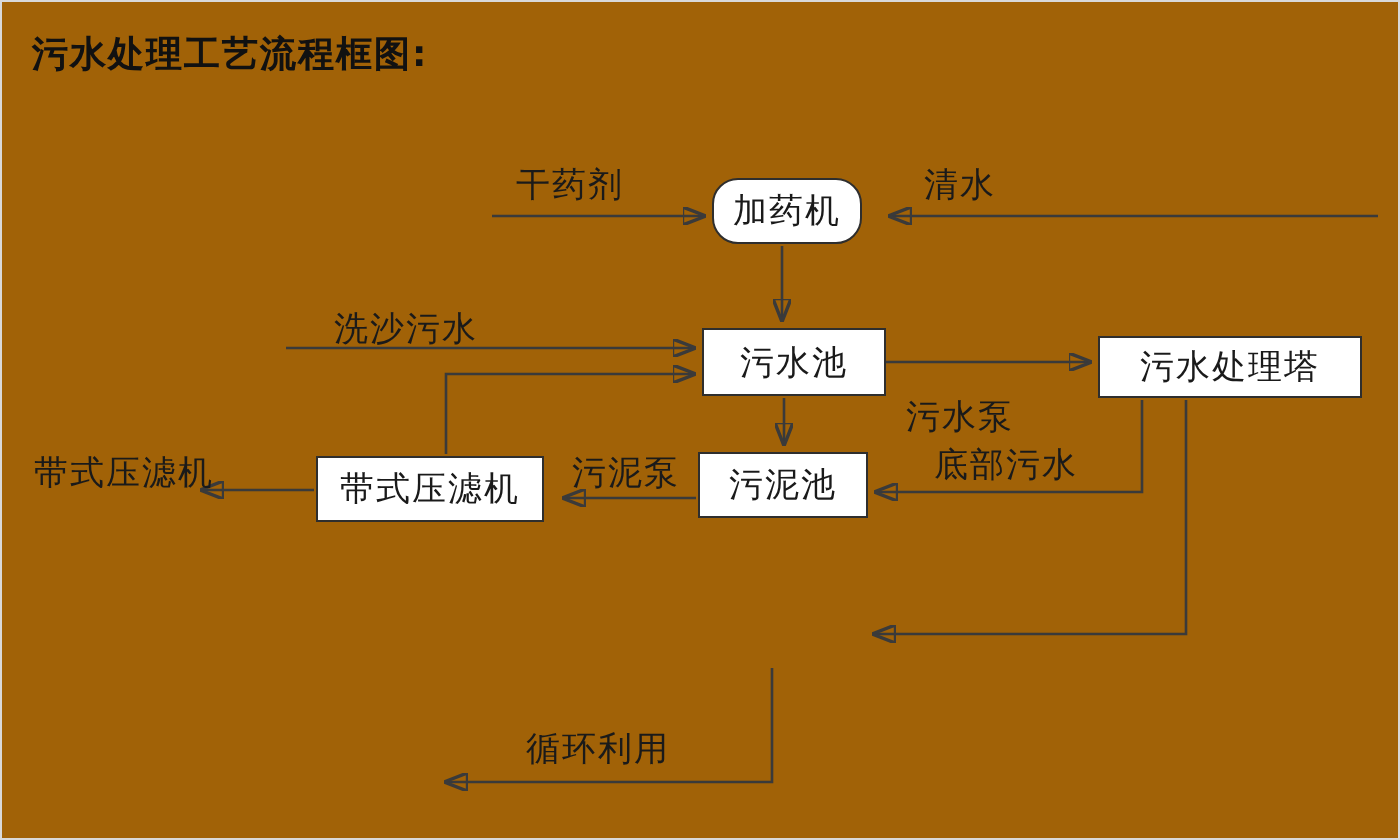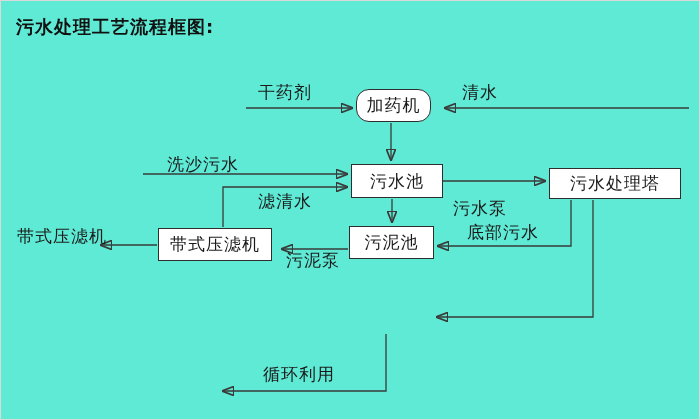--- a/index.html
+++ b/index.html
@@ -1,19 +1,19 @@
 <!DOCTYPE html>
 <html><head>
 <meta charset="utf-8">
 <style>
   html,body{margin:0;padding:0;background:#fff;}
   #page{
     position:relative;
     width:700px;height:420px;
-    background:#5eead4;
+    background:#a16207;
     border:1px solid #d9d9d9;
     box-sizing:border-box;
     font-family:"DejaVu Sans", sans-serif;
     color:#1a1a1a;
     overflow:hidden;
   }
   .title{
     position:absolute;
     left:15px;top:14px;
     font-size:18px;
@@ -58,21 +58,21 @@
   #n-tower       {left:548px;top:167px;width:132px;height:31px;}
   #n-sludgepool  {left:348px;top:225px;width:85px; height:33px;}
   #n-beltpress   {left:157px;top:227px;width:114px;height:33px;}
   #n-clearpool   {left:342px;top:298px;width:90px; height:34px;}
   
   #l-drychem     {left:257px;top:80px;}
   #l-clearwater  {left:461px;top:80px;}
   #l-sandwash    {left:166px;top:152px;}
   #l-sewagepump  {left:452px;top:148px;margin-top:48px;}
   #l-filtered    {left:257px;top:189px;}
-  #l-sludgepump  {left:285px;top:224px;margin-top:24px;}
+  #l-sludgepump  {left:285px;top:224px;}
   #l-bottomsew   {left:466px;top:220px;}
   #l-mudcake     {left:16px; top:224px;}
   #l-recycle     {left:262px;top:362px;}
 </style>
 </head>
 <body>
 
 <div id="page">
 
   <div class="title">污水处理工艺流程框图:</div>
@@ -134,19 +134,18 @@
     <span>污泥池</span>
   </div>
   <div class="node" id="n-beltpress">
     <span>带式压滤机</span>
   </div>
 
   <span class="flow-label" id="l-drychem">干药剂</span>
   <span class="flow-label" id="l-clearwater">清水</span>
   <span class="flow-label" id="l-sandwash">洗沙污水</span>
   <span class="flow-label" id="l-sewagepump">污水泵</span>
-  <span class="flow-label" id="l-filtered">滤清水</span>
   <span class="flow-label" id="l-sludgepump">污泥泵</span>
   <span class="flow-label" id="l-bottomsew">底部污水</span>
   <span class="flow-label" id="l-mudcake">带式压滤机</span>
   <span class="flow-label" id="l-recycle">循环利用</span>
 
 </div>
 
 </body></html>

